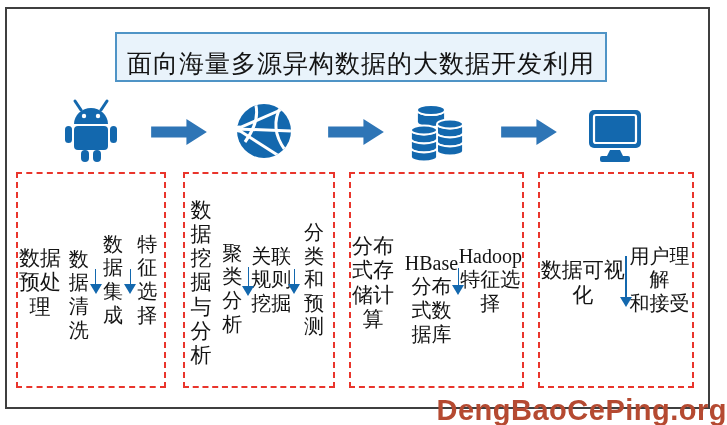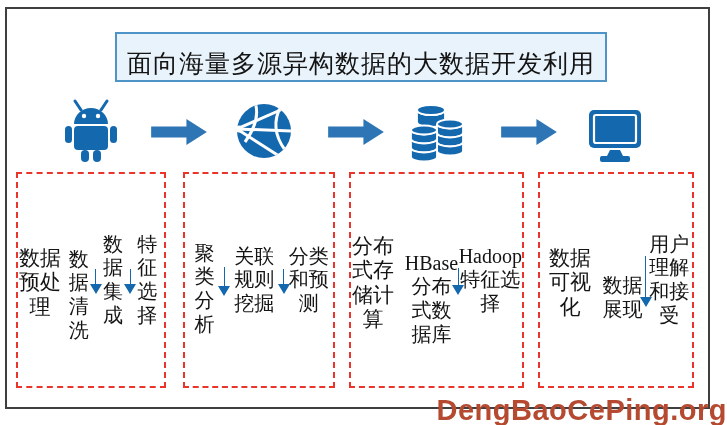--- a/index.html
+++ b/index.html
@@ -126,39 +126,40 @@
   <div id="col-1" class="col">
     <div class="col-title">数据预处理</div>
     <div class="flow-item mt42">数据清洗</div>
     <div class="varrow h16"></div>
     <div class="flow-item">数据集成</div>
     <div class="varrow h16"></div>
     <div class="flow-item">特征选择</div>
   </div>
 
   <div id="col-2" class="col">
+    <div class="col-title">数据挖掘
+与分析</div>
     <div class="flow-item mt18">聚类分析</div>
     <div class="varrow h20"></div>
     <div class="flow-item">关联规则挖掘</div>
     <div class="varrow h16"></div>
     <div class="flow-item">分类和预测</div>
   </div>
 
   <div id="col-3" class="col">
     <div class="col-title">分布式存储计算</div>
     <div class="flow-item mt38">HBase
 分布式数据库</div>
     <div class="varrow h18"></div>
     <div class="flow-item">Hadoop
 特征选择</div>
   </div>
 
   <div id="col-4" class="col">
     <div class="col-title">数据可视化</div>
-    <div class="flow-item mt36">数据展现</div>
     <div class="varrow h42"></div>
     <div class="flow-item">用户理解
 和接受</div>
   </div>
 
   <div id="watermark">DengBaoCePing.org</div>
 
 </div>
 
 </body></html>

